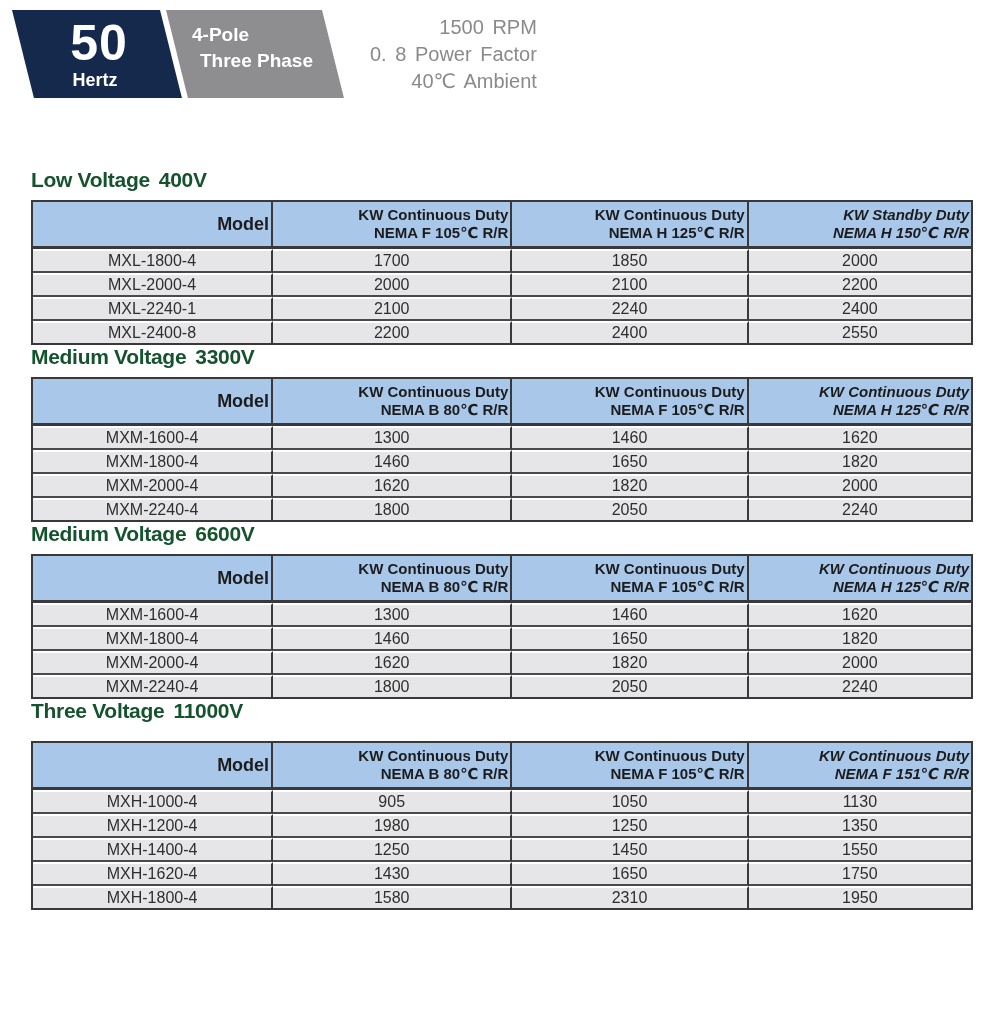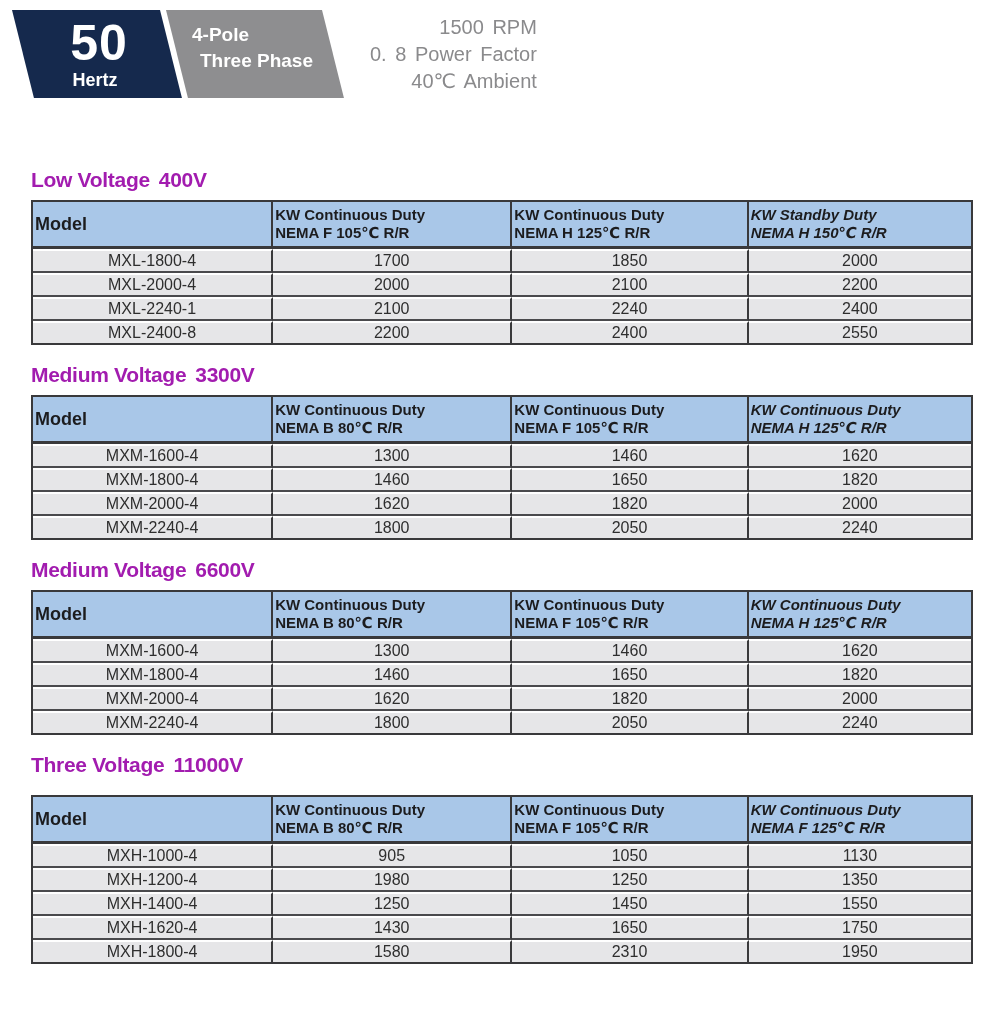--- a/index.html
+++ b/index.html
@@ -19,31 +19,31 @@
   .chip-navy{width:148px;background:var(--navy);}
   .chip-gray{width:156px;background:var(--badge-gray);margin-left:6px;}
   .hz-num{font-size:50px;font-weight:bold;color:#fff;text-align:center;line-height:50px;padding:8px 0 0 26px;letter-spacing:1px;}
   .hz-label{font-size:18px;font-weight:bold;color:#fff;text-align:center;padding-left:18px;margin-top:2px;}
   .pole-line{font-size:19px;font-weight:bold;color:#fff;padding:14px 0 0 26px;line-height:22px;}
   .phase-line{font-size:19px;font-weight:bold;color:#fff;padding:4px 0 0 34px;line-height:22px;}
   .specs{margin-left:48px;padding-top:4px;font-size:20px;line-height:27px;color:var(--spec-text);word-spacing:3px;text-align:right;}
 
   
   .sections{padding-left:31px;padding-right:12px;}
-  .section-title{margin:0;font-size:21px;font-weight:bold;color:#a21caf;letter-spacing:-0.3px;}
+  .section-title{margin:0;font-size:21px;font-weight:bold;color:#14532d;letter-spacing:-0.3px;}
   .section-title .volt{margin-left:9px;}
   .s1 .section-title{margin-top:70px;}
-  .s2 .section-title,.s3 .section-title,.s4 .section-title{margin-top:18px;}
+  .s2 .section-title,.s3 .section-title,.s4 .section-title{}
   .s1 .section-title,.s2 .section-title,.s3 .section-title{margin-bottom:8px;}
   .s4 .section-title{margin-bottom:18px;}
 
   table.spec{width:942px;border-collapse:separate;border-spacing:0;border:2px solid var(--border-dark);table-layout:fixed;}
   col.c0{width:25.6%;} col.c1{width:25.5%;} col.c2{width:25.2%;} col.c3{width:23.7%;}
   th{background:var(--table-header-bg);height:47px;padding:2px 2px;font-size:15px;font-weight:bold;color:#1c1c1e;
-     text-align:left;vertical-align:middle;border-right:2px solid var(--border-dark);border-bottom:3px solid var(--border-dark);line-height:18px;}
+     text-align:right;vertical-align:middle;border-right:2px solid var(--border-dark);border-bottom:3px solid var(--border-dark);line-height:18px;}
   th:last-child{border-right:none;font-style:italic;}
   th .h1,th .h2{display:block;}
   th.model-h{font-size:18px;}
   td{background:var(--row-bg);height:22px;padding:0 2px;font-size:16px;text-align:center;vertical-align:middle;color:#2e2e2e;
      border-right:2px solid var(--border-dark);border-top:2px solid #ffffff;border-bottom:2px solid var(--row-line);line-height:20px;}
   td:last-child{border-right:none;}
   tr:last-child td{border-bottom:none;}
 </style>
 </head>
 <body>
@@ -256,21 +256,21 @@
             <th class="">
               <span class="h1">KW Continuous Duty</span>
               <span class="h2">NEMA B  80℃ R/R</span>
             </th>
             <th class="">
               <span class="h1">KW Continuous Duty</span>
               <span class="h2">NEMA F  105℃ R/R</span>
             </th>
             <th class="">
               <span class="h1">KW Continuous Duty</span>
-              <span class="h2">NEMA F 125℃ R/R</span>
+              <span class="h2">NEMA F 151℃ R/R</span>
             </th>
           </tr>
         </thead>
         <tbody>
           <tr>
             <td>MXH-1000-4</td>
             <td>905</td>
             <td>1050</td>
             <td>1130</td>
           </tr>

